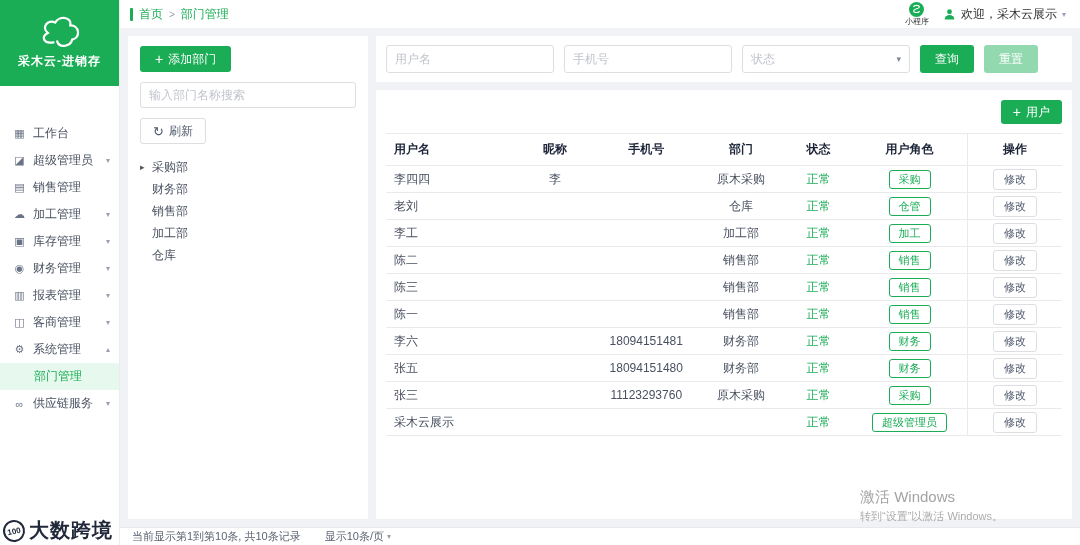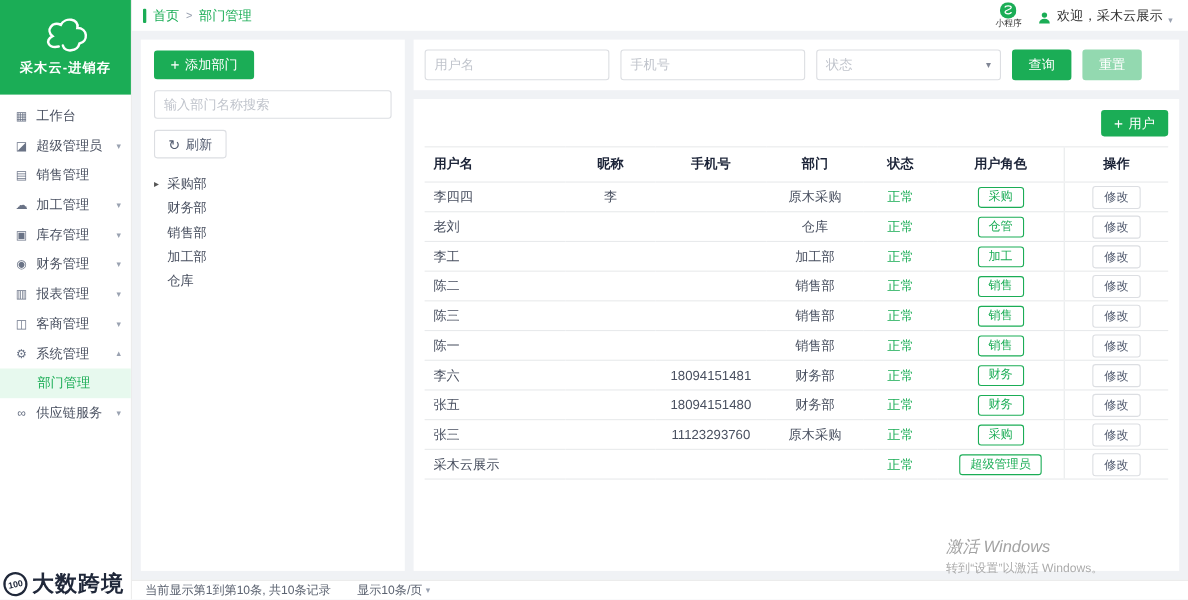--- a/index.html
+++ b/index.html
@@ -9,21 +9,21 @@
   }
   *{margin:0;padding:0;box-sizing:border-box;}
   body{
     width:1080px;height:545px;overflow:hidden;position:relative;
     font-family:"Liberation Sans","DejaVu Sans",sans-serif;
     font-size:12px;color:#515a6e;background:#f0f2f5;
   }
   .app{display:flex;width:1080px;height:545px;}
 
   
-  .sidebar{width:120px;min-width:120px;background:#fff;border-right:1px solid #ececec;display:flex;flex-direction:column;}
+  .sidebar{width:120px;min-width:120px;background:#fff;border-right:1px solid #ececec;display:flex;flex-direction:column;gap:28px;}
   .sidebar-header{height:86px;background:var(--green);display:flex;flex-direction:column;align-items:center;justify-content:center;gap:5px;color:#fff;}
   .brand-name{font-size:12px;font-weight:bold;letter-spacing:1px;}
   .nav{flex:1;padding-top:6px;overflow:hidden;}
   .nav-item{height:27px;display:flex;align-items:center;gap:7px;padding:0 9px 0 13px;color:#495060;cursor:pointer;}
   .nav-icon{width:13px;text-align:center;font-size:11px;color:#6a7386;}
   .nav-label{flex:1;white-space:nowrap;}
   .nav-chevron{font-size:8px;color:#9aa2b1;}
   .nav-sub{height:27px;display:flex;align-items:center;padding-left:34px;color:#495060;cursor:pointer;white-space:nowrap;}
   .nav-sub.active{background:var(--active-bg);color:var(--green);}
 
@@ -32,21 +32,21 @@
   .topbar{height:28px;background:#fff;display:flex;align-items:center;justify-content:space-between;padding:0 14px 0 10px;}
   .topbar-left{display:flex;align-items:center;gap:6px;}
   .accent-bar{width:3px;height:13px;background:var(--green);border-radius:1px;}
   .crumb{color:var(--green);cursor:pointer;}
   .crumb-sep{color:#9aa2b1;font-size:10px;}
   .crumb.current{cursor:default;}
   .topbar-right{display:flex;align-items:center;gap:14px;}
   .mini-program{display:flex;flex-direction:column;align-items:center;line-height:1;cursor:pointer;}
   .mini-icon{color:var(--green);}
   .mini-label{font-size:8px;color:#333;margin-top:1px;}
-  .user-entry{display:flex;align-items:flex-end;gap:5px;cursor:pointer;}
+  .user-entry{display:flex;align-items:center;gap:5px;cursor:pointer;}
   .user-icon{color:var(--green);}
   .welcome{color:#333;}
   .user-chevron{font-size:8px;color:#9aa2b1;}
 
   
   .content{flex:1;display:flex;gap:8px;padding:8px;overflow:hidden;}
   .dept-panel{width:240px;min-width:240px;background:#fff;padding:10px 12px;}
   .btn-green{display:inline-flex;align-items:center;justify-content:center;gap:5px;background:var(--green);color:#fff;border:none;border-radius:3px;font-size:12px;height:28px;padding:0 15px;cursor:pointer;}
   .btn-light-green{display:inline-flex;align-items:center;justify-content:center;background:var(--light-green);color:#fff;border:none;border-radius:3px;font-size:12px;height:28px;padding:0 15px;cursor:pointer;}
   .btn-plain{display:inline-flex;align-items:center;gap:5px;background:#fff;border:1px solid #dcdee2;border-radius:3px;height:26px;padding:0 12px;font-size:12px;color:#515a6e;cursor:pointer;}
@@ -82,21 +82,21 @@
   
   .footer{height:18px;background:#fff;border-top:1px solid #e8e8e8;display:flex;align-items:center;gap:24px;padding-left:12px;font-size:11px;color:#5b6270;}
   .page-size{display:inline-flex;align-items:center;gap:3px;cursor:pointer;}
   .ps-arrow{font-size:8px;color:#9aa2b1;}
 
   
   .brand-watermark{position:absolute;left:3px;bottom:1px;display:flex;align-items:center;gap:4px;z-index:10;color:#20283a;}
   .bw-logo{width:22px;height:22px;border:2px solid #20283a;border-radius:50%;display:inline-flex;align-items:center;justify-content:center;font-size:8px;font-weight:bold;transform:rotate(-12deg);}
   .bw-text{font-size:20px;font-weight:bold;letter-spacing:1px;}
   .win-watermark{position:absolute;left:860px;top:488px;color:#a3a3a3;z-index:9;}
-  .win-line1{font-size:15px;font-style:italic;}
+  .win-line1{font-size:15px;}
   .win-line2{font-size:11px;color:#ababab;margin-top:2px;}
 </style>
 </head>
 <body>
 
 <div class="app">
 
   <aside class="sidebar">
     <div class="sidebar-header">
       <svg width="46" height="32" viewBox="0 0 46 34">

